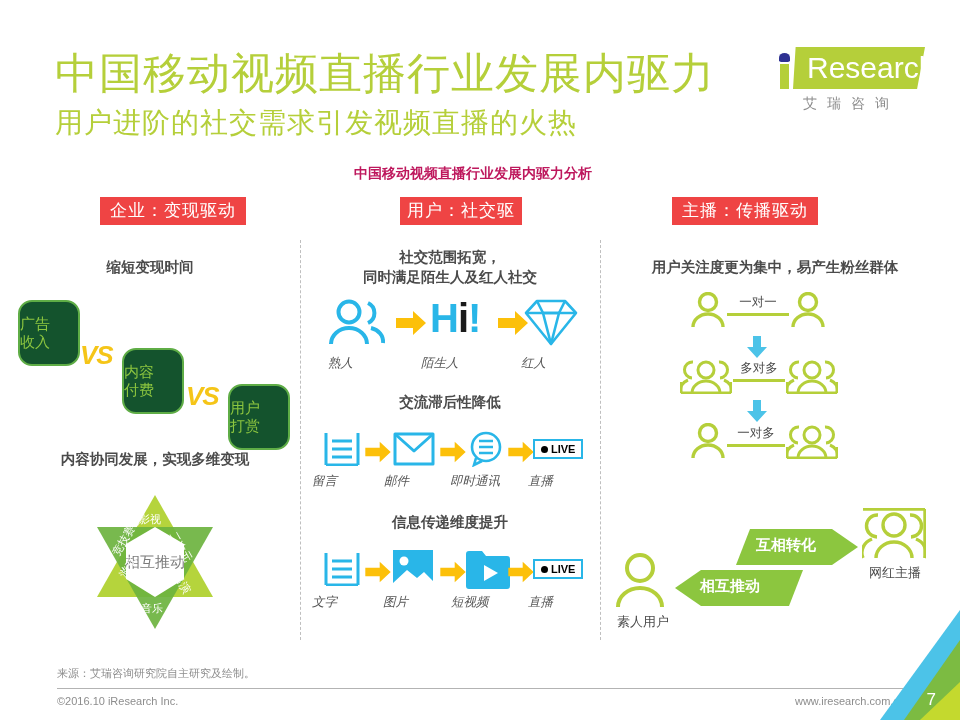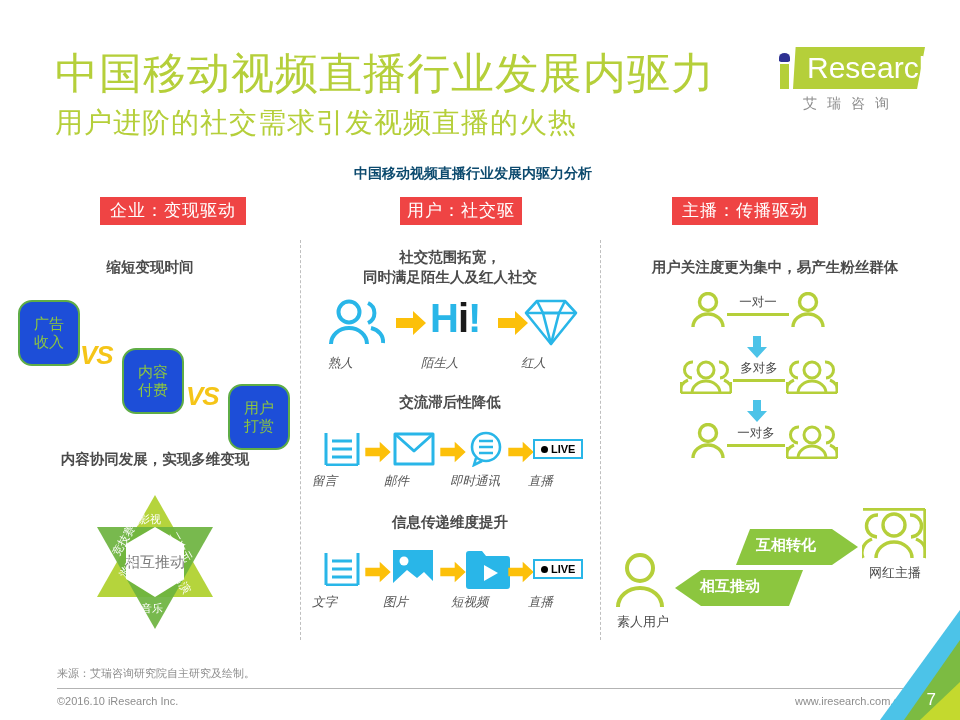--- a/index.html
+++ b/index.html
@@ -43,21 +43,21 @@
     font-family:"Liberation Sans",sans-serif;
   }
   .logo-cn{
     position:absolute;left:28px;top:50px;
     font-size:14px;color:#8c8c8c;letter-spacing:10px;
   }
 
   
   .chart-title{
     position:absolute;left:0;right:14px;top:165px;
-    text-align:center;font-size:14px;font-weight:bold;color:#0c4a6e;
+    text-align:center;font-size:14px;font-weight:bold;color:#be185d;
   }
   .divider{
     position:absolute;width:0;border-left:1px dashed #bfbfbf;
   }
   .div1{left:300px;top:240px;height:400px;}
   .div2{left:600px;top:240px;height:400px;}
 
   .col-head{
     position:absolute;height:28px;line-height:28px;
     background:#ef4444;color:#ffffff;font-size:17px;
@@ -69,22 +69,22 @@
 
   .sec-head{
     position:absolute;text-align:center;
     font-size:14.5px;font-weight:bold;color:#4b4b4b;line-height:1.35;
   }
 
   
   .rbox{
     position:absolute;border:2.5px solid #5fad46;border-radius:14px;
     color:#8dc63f;font-size:15px;line-height:1.2;
-    display:flex;align-items:center;justify-content:center;text-align:center;
-    background:#1d4ed8;
+    display:flex;align-items:center;justify-content:flex-start;text-align:center;
+    background:#14532d;
   }
   .vs{
     position:absolute;font-size:26px;font-weight:bold;color:#f5c518;
     font-style:italic;letter-spacing:-1px;
   }
 
   
   .star-wrap{position:absolute;left:75px;top:487px;width:160px;height:150px;}
   .star-center{
     position:absolute;left:0;top:0;width:160px;height:150px;

